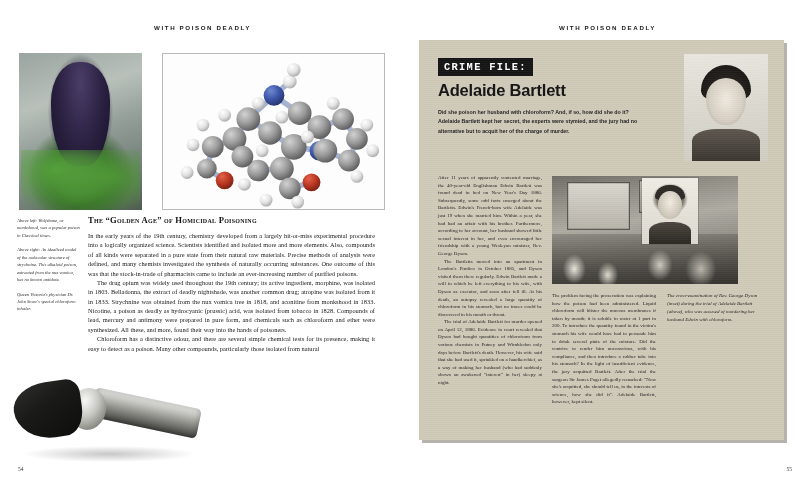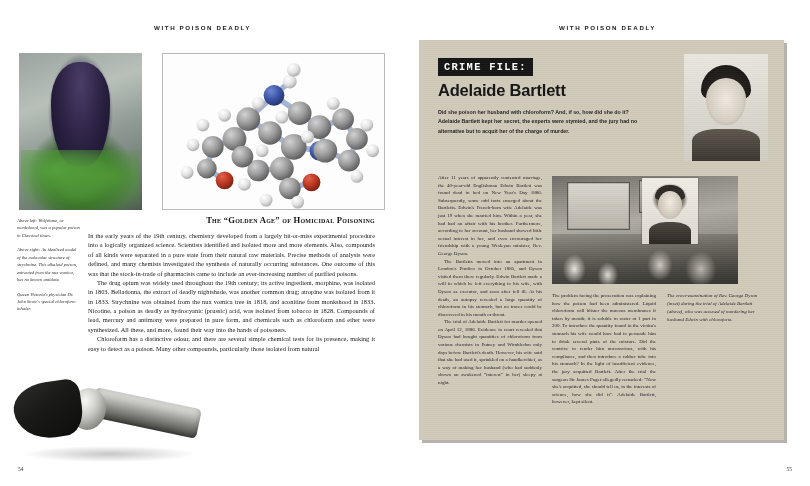--- a/index.html
+++ b/index.html
@@ -103,21 +103,20 @@
     width: 287px;
   }
   .article h2 {
     font-family: "Liberation Serif", serif;
     font-size: 8.6px;
     font-variant: small-caps;
     font-weight: bold;
     letter-spacing: 0.25px;
     color: #111;
     margin-bottom: 6px;
-    text-align: right;
   }
   .article p {
     font-size: 6.4px;
     line-height: 1.465;
     text-align: justify;
     color: #1b1b1b;
     hyphens: auto;
   }
   .article p.indent { text-indent: 9px; }
 

